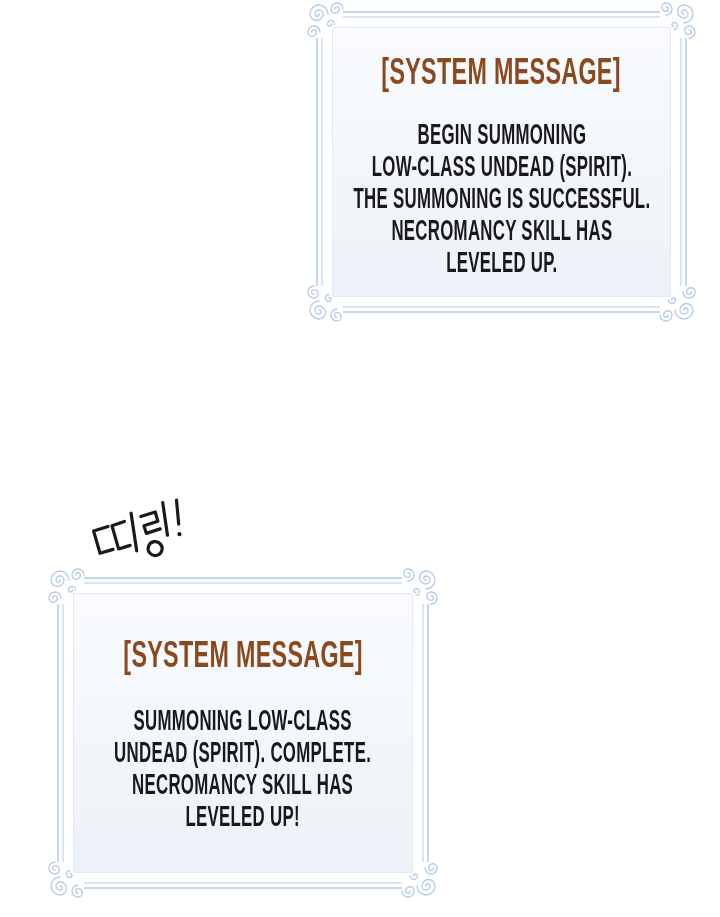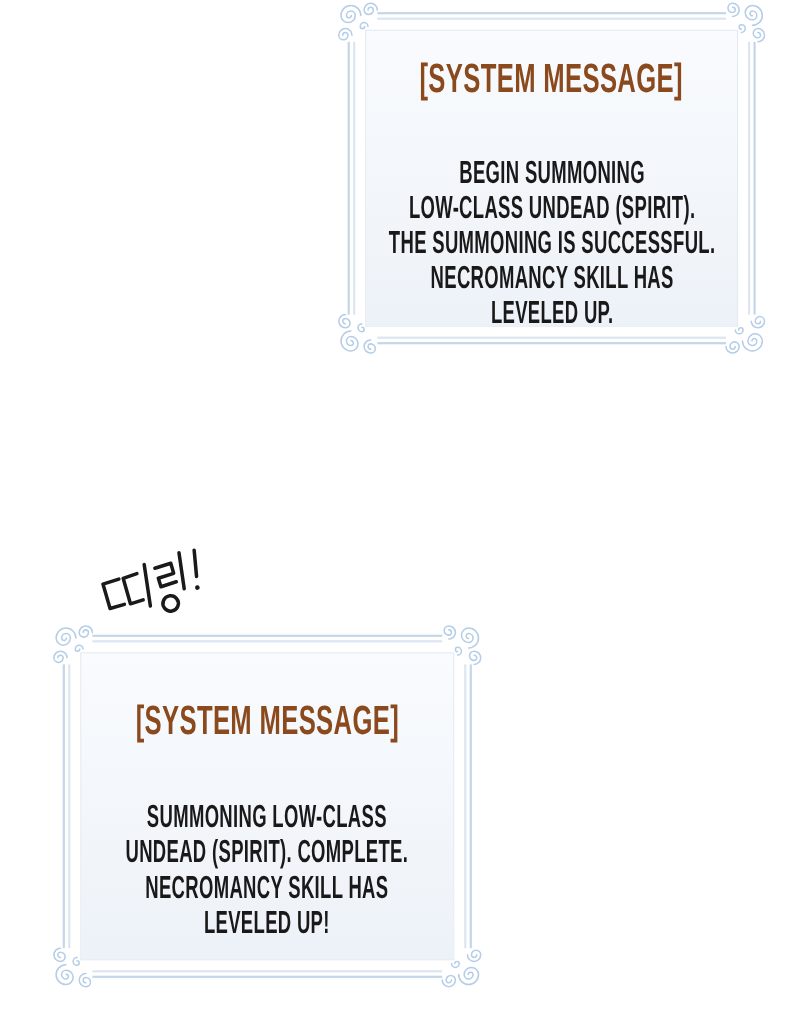--- a/index.html
+++ b/index.html
@@ -34,21 +34,20 @@
   .o-br{right:-12px;bottom:-12px;transform:rotate(180deg);}
   .o-bl{left:-12px;bottom:-12px;transform:rotate(270deg);}
 
   
   .panel{
     position:absolute;inset:16px;
     background:linear-gradient(180deg,var(--panel-top) 0%,var(--panel-bottom) 100%);
     border:1px solid var(--panel-border);
     display:flex;flex-direction:column;align-items:center;
     box-sizing:border-box;
-    gap:23px;
   }
 
   .title{
     font-weight:700;font-size:37px;line-height:36px;white-space:nowrap;
     color:var(--title);letter-spacing:.5px;
     transform:scaleX(.63);transform-origin:50% 50%;
   }
   #box1 .title{margin-top:26px;}
   #box2 .title{margin-top:43px;}
 

